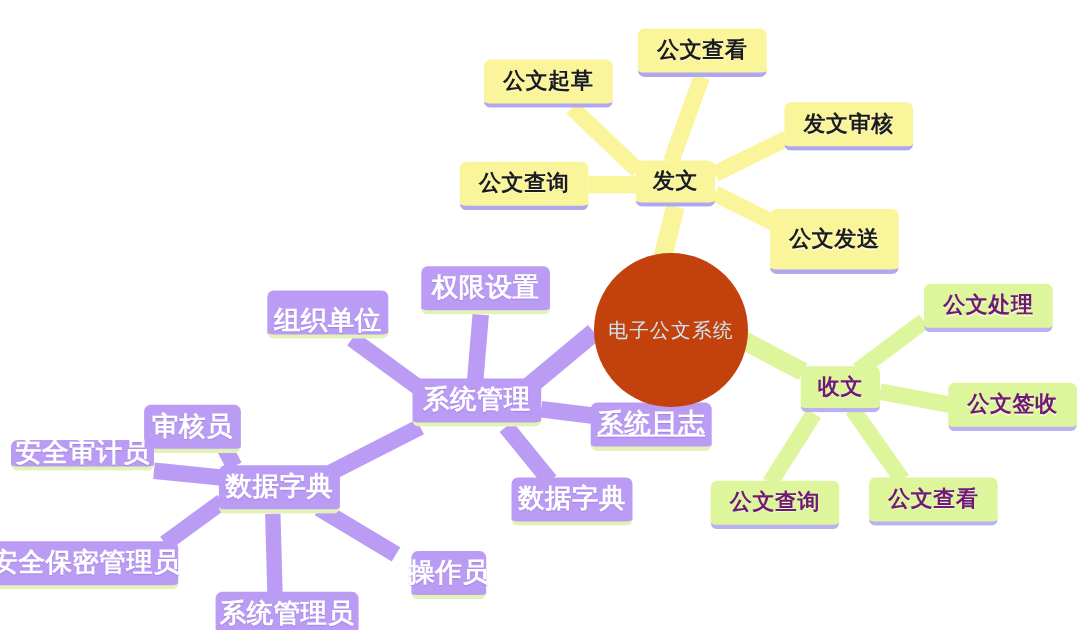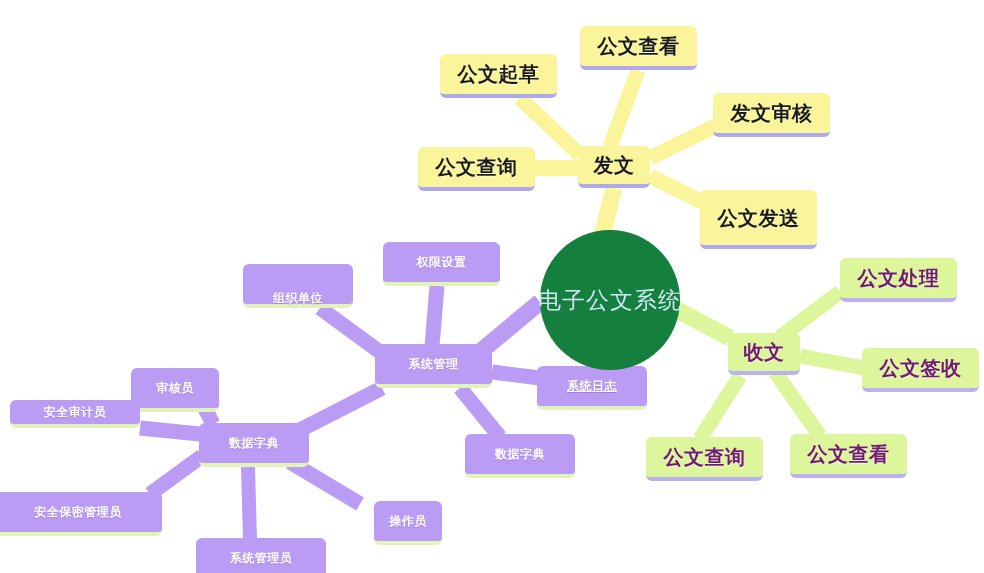--- a/index.html
+++ b/index.html
@@ -52,31 +52,31 @@
     color: #701a75;
     font-size: 20px;
     font-weight: bold;
     border-bottom: 4px solid #BAB1F2;
     text-shadow: 0 1px 0 rgba(255,255,255,0.55);
   }
   
   .n-purple {
     background: #BA9CF5;
     color: #ffffff;
-    font-size: 12px;
+    font-size: 24px;
     font-weight: bold;
     border-bottom: 4px solid #E2F3B7;
     text-shadow: 0 1px 1px rgba(120,90,190,0.35);
   }
   
   .n-center {
-    background: #15803d;
+    background: #c2410c;
     color: #CFE6F5;
     border-radius: 50%;
-    font-size: 23px;
+    font-size: 18px;
     font-weight: normal;
     letter-spacing: 1px;
     z-index: 8;
     text-align: right;
   }
 </style>
 </head>
 <body>
 
 <div id="canvas">

